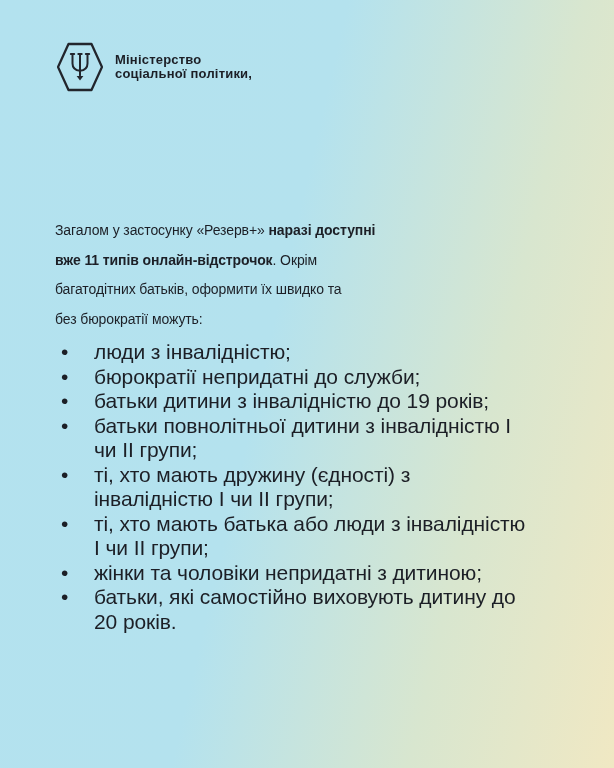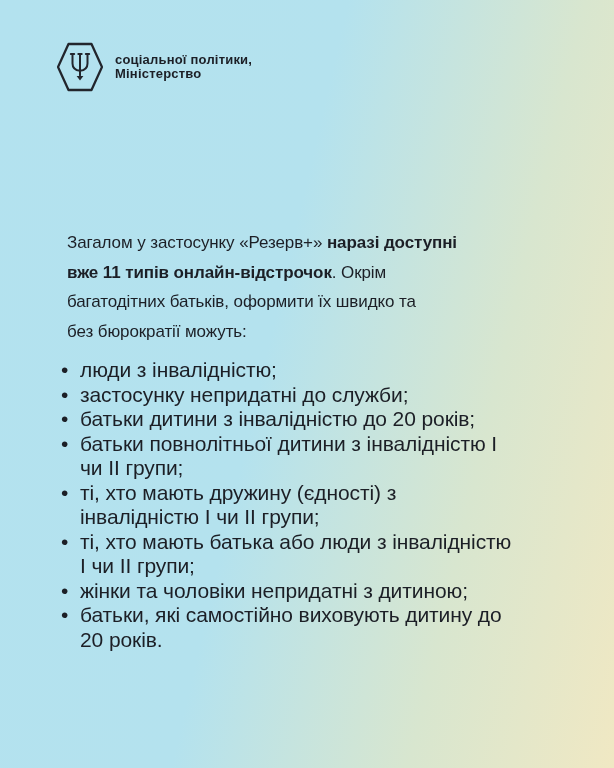--- a/index.html
+++ b/index.html
@@ -33,22 +33,22 @@
   }
 
   
   .content {
     position: absolute;
     left: 55px;
     top: 216px;
     width: 550px;
   }
   .intro {
-    margin: 12px;
-    font-size: 17px;
+    margin: 0;
+    font-size: 14px;
     line-height: 29.5px;
     letter-spacing: -0.1px;
     white-space: pre-line;
   }
   .intro .bold { font-weight: 700; }
 
   .bullet-list {
     margin: 6px 0 0 0;
     padding: 0;
     list-style: none;
@@ -62,20 +62,21 @@
   }
   .dot {
     flex: none;
     width: 25px;
     padding-left: 6px;
     box-sizing: border-box;
   }
   .bullet-text {
     flex: 1;
     white-space: pre-line;
+    margin-left: 14px;
   }
 </style>
 </head>
 <body>
 
 <div class="page">
 
   <div class="logo-row">
     <span class="logo-icon">
       <svg width="46" height="56" viewBox="0 0 46 56" aria-hidden="true">
@@ -86,43 +87,43 @@
           <path d="M23,15 v17"></path>
           <path d="M13.8,15 h3.4"></path>
           <path d="M21.3,15 h3.4"></path>
           <path d="M28.8,15 h3.4"></path>
           <path d="M23,32 v4.5"></path>
         </g>
         <path d="M23,41.5 l-3.4,-4.6 h6.8 z" fill="#22252c"></path>
       </svg>
     </span>
     <div class="logo-text">
+      <div>Міністерство</div>
       <div>соціальної політики,</div>
-      <div>Міністерство</div>
     </div>
   </div>
 
   <div class="content">
     <p class="intro"><span>Загалом у застосунку «Резерв+» </span><span class="bold">наразі доступні
 вже 11 типів онлайн-відстрочок</span><span>. Окрім
 багатодітних батьків, оформити їх швидко та
 без бюрократії можуть:</span></p>
 
     <ul class="bullet-list">
       <li>
         <span class="dot">•</span>
         <span class="bullet-text">люди з інвалідністю;</span>
       </li>
       <li>
         <span class="dot">•</span>
-        <span class="bullet-text">застосунку непридатні до служби;</span>
+        <span class="bullet-text">бюрократії непридатні до служби;</span>
       </li>
       <li>
         <span class="dot">•</span>
-        <span class="bullet-text">батьки дитини з інвалідністю до 20 років;</span>
+        <span class="bullet-text">батьки дитини з інвалідністю до 19 років;</span>
       </li>
       <li>
         <span class="dot">•</span>
         <span class="bullet-text">батьки повнолітньої дитини з інвалідністю І
 чи ІІ групи;</span>
       </li>
       <li>
         <span class="dot">•</span>
         <span class="bullet-text">ті, хто мають дружину (єдності) з
 інвалідністю І чи ІІ групи;</span>

